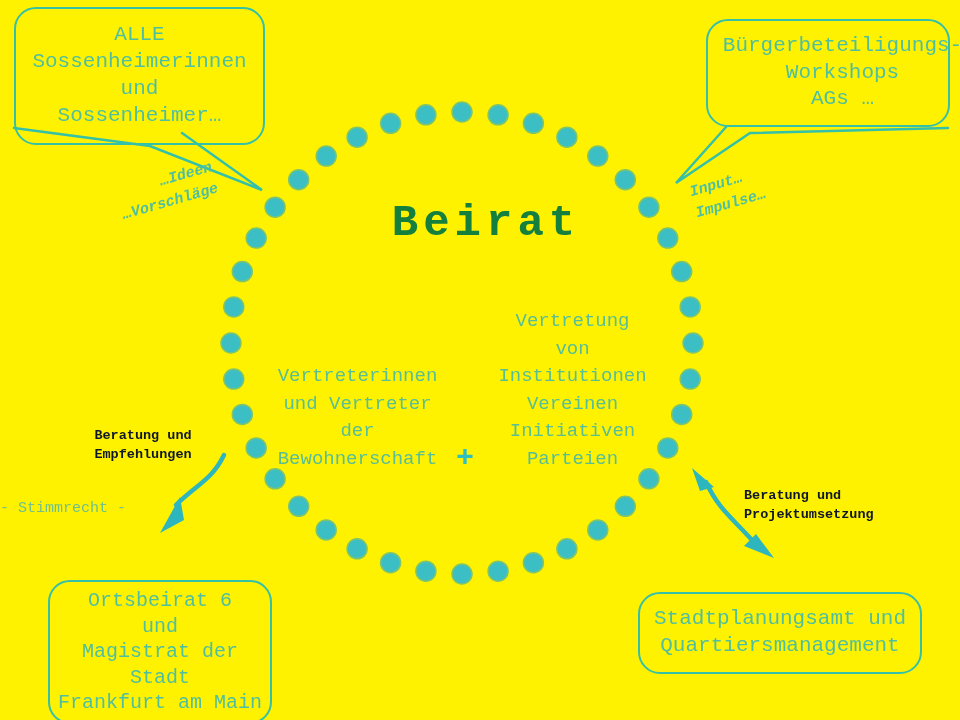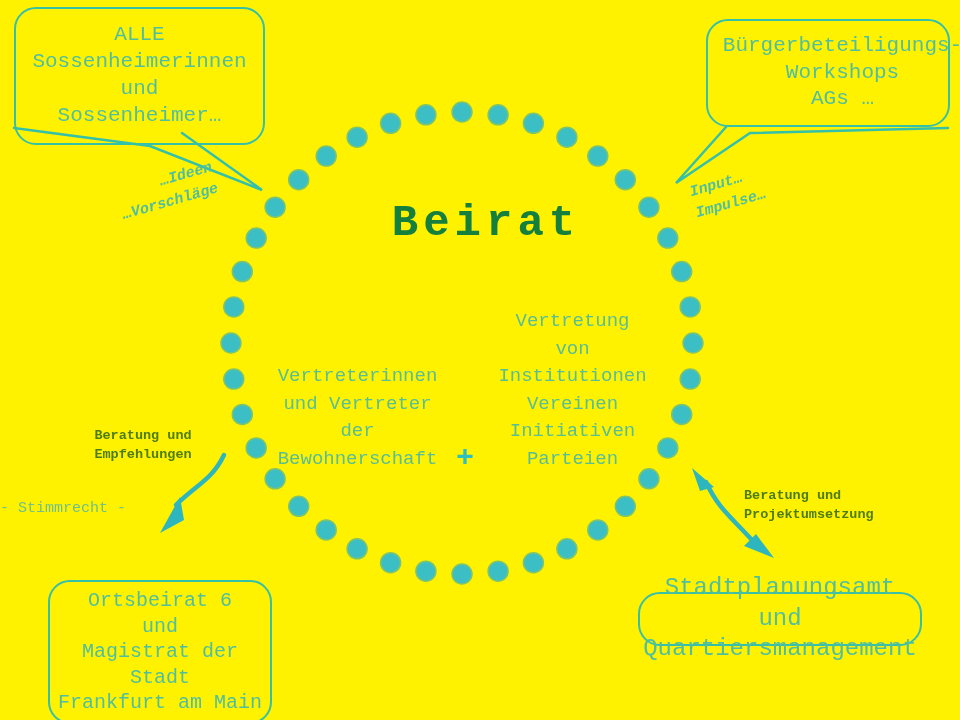--- a/index.html
+++ b/index.html
@@ -25,21 +25,21 @@
     justify-content:center;
     text-align:center;
     color:#4FBF9F;
     line-height:1.28;
     white-space:pre-line;
     z-index:4;
   }
   #box-alle       {left:14px;  top:7px;   width:251px; height:138px; font-size:21px;}
   #box-workshops  {left:706px; top:19px;  width:244px; height:108px; font-size:21px;padding-left:29px;}
   #box-ortsbeirat {left:48px;  top:548px; width:224px; height:144px; font-size:20px;margin-top:32px;}
-  #box-stadtplan  {left:638px; top:592px; width:284px; height:54px;  font-size:24px;}
+  #box-stadtplan  {left:638px; top:592px; width:284px; height:82px;  font-size:21px;}
 
   
   #ring{position:absolute;left:0;top:0;width:960px;height:720px;z-index:1;}
 
   
   #title-beirat{
     position:absolute;left:0;top:198px;width:960px;
     text-align:center;
     font-size:44px;font-weight:bold;
     letter-spacing:5px;
@@ -75,21 +75,21 @@
     color:#4FBF9F;line-height:1.45;white-space:pre-line;
     z-index:5;
   }
   #lbl-ideen {left:118px; top:170px; transform:rotate(-16deg); text-align:right;}
   #lbl-input {left:692px; top:172px; transform:rotate(-16deg); text-align:left;}
 
   
   .lbl{
     position:absolute;
     font-size:13.5px;font-weight:bold;
-    color:#4d7c0f;line-height:1.42;white-space:pre-line;
+    color:#0f172a;line-height:1.42;white-space:pre-line;
     z-index:5;text-align:center;
   }
   #lbl-beratung-empf {left:78px;  top:426px; width:130px;}
   #lbl-beratung-proj {left:744px; top:486px; width:170px; text-align:left;}
 
   
   #vector{position:absolute;left:0;top:0;width:960px;height:720px;z-index:2;}
 </style>
 </head>
 <body>

